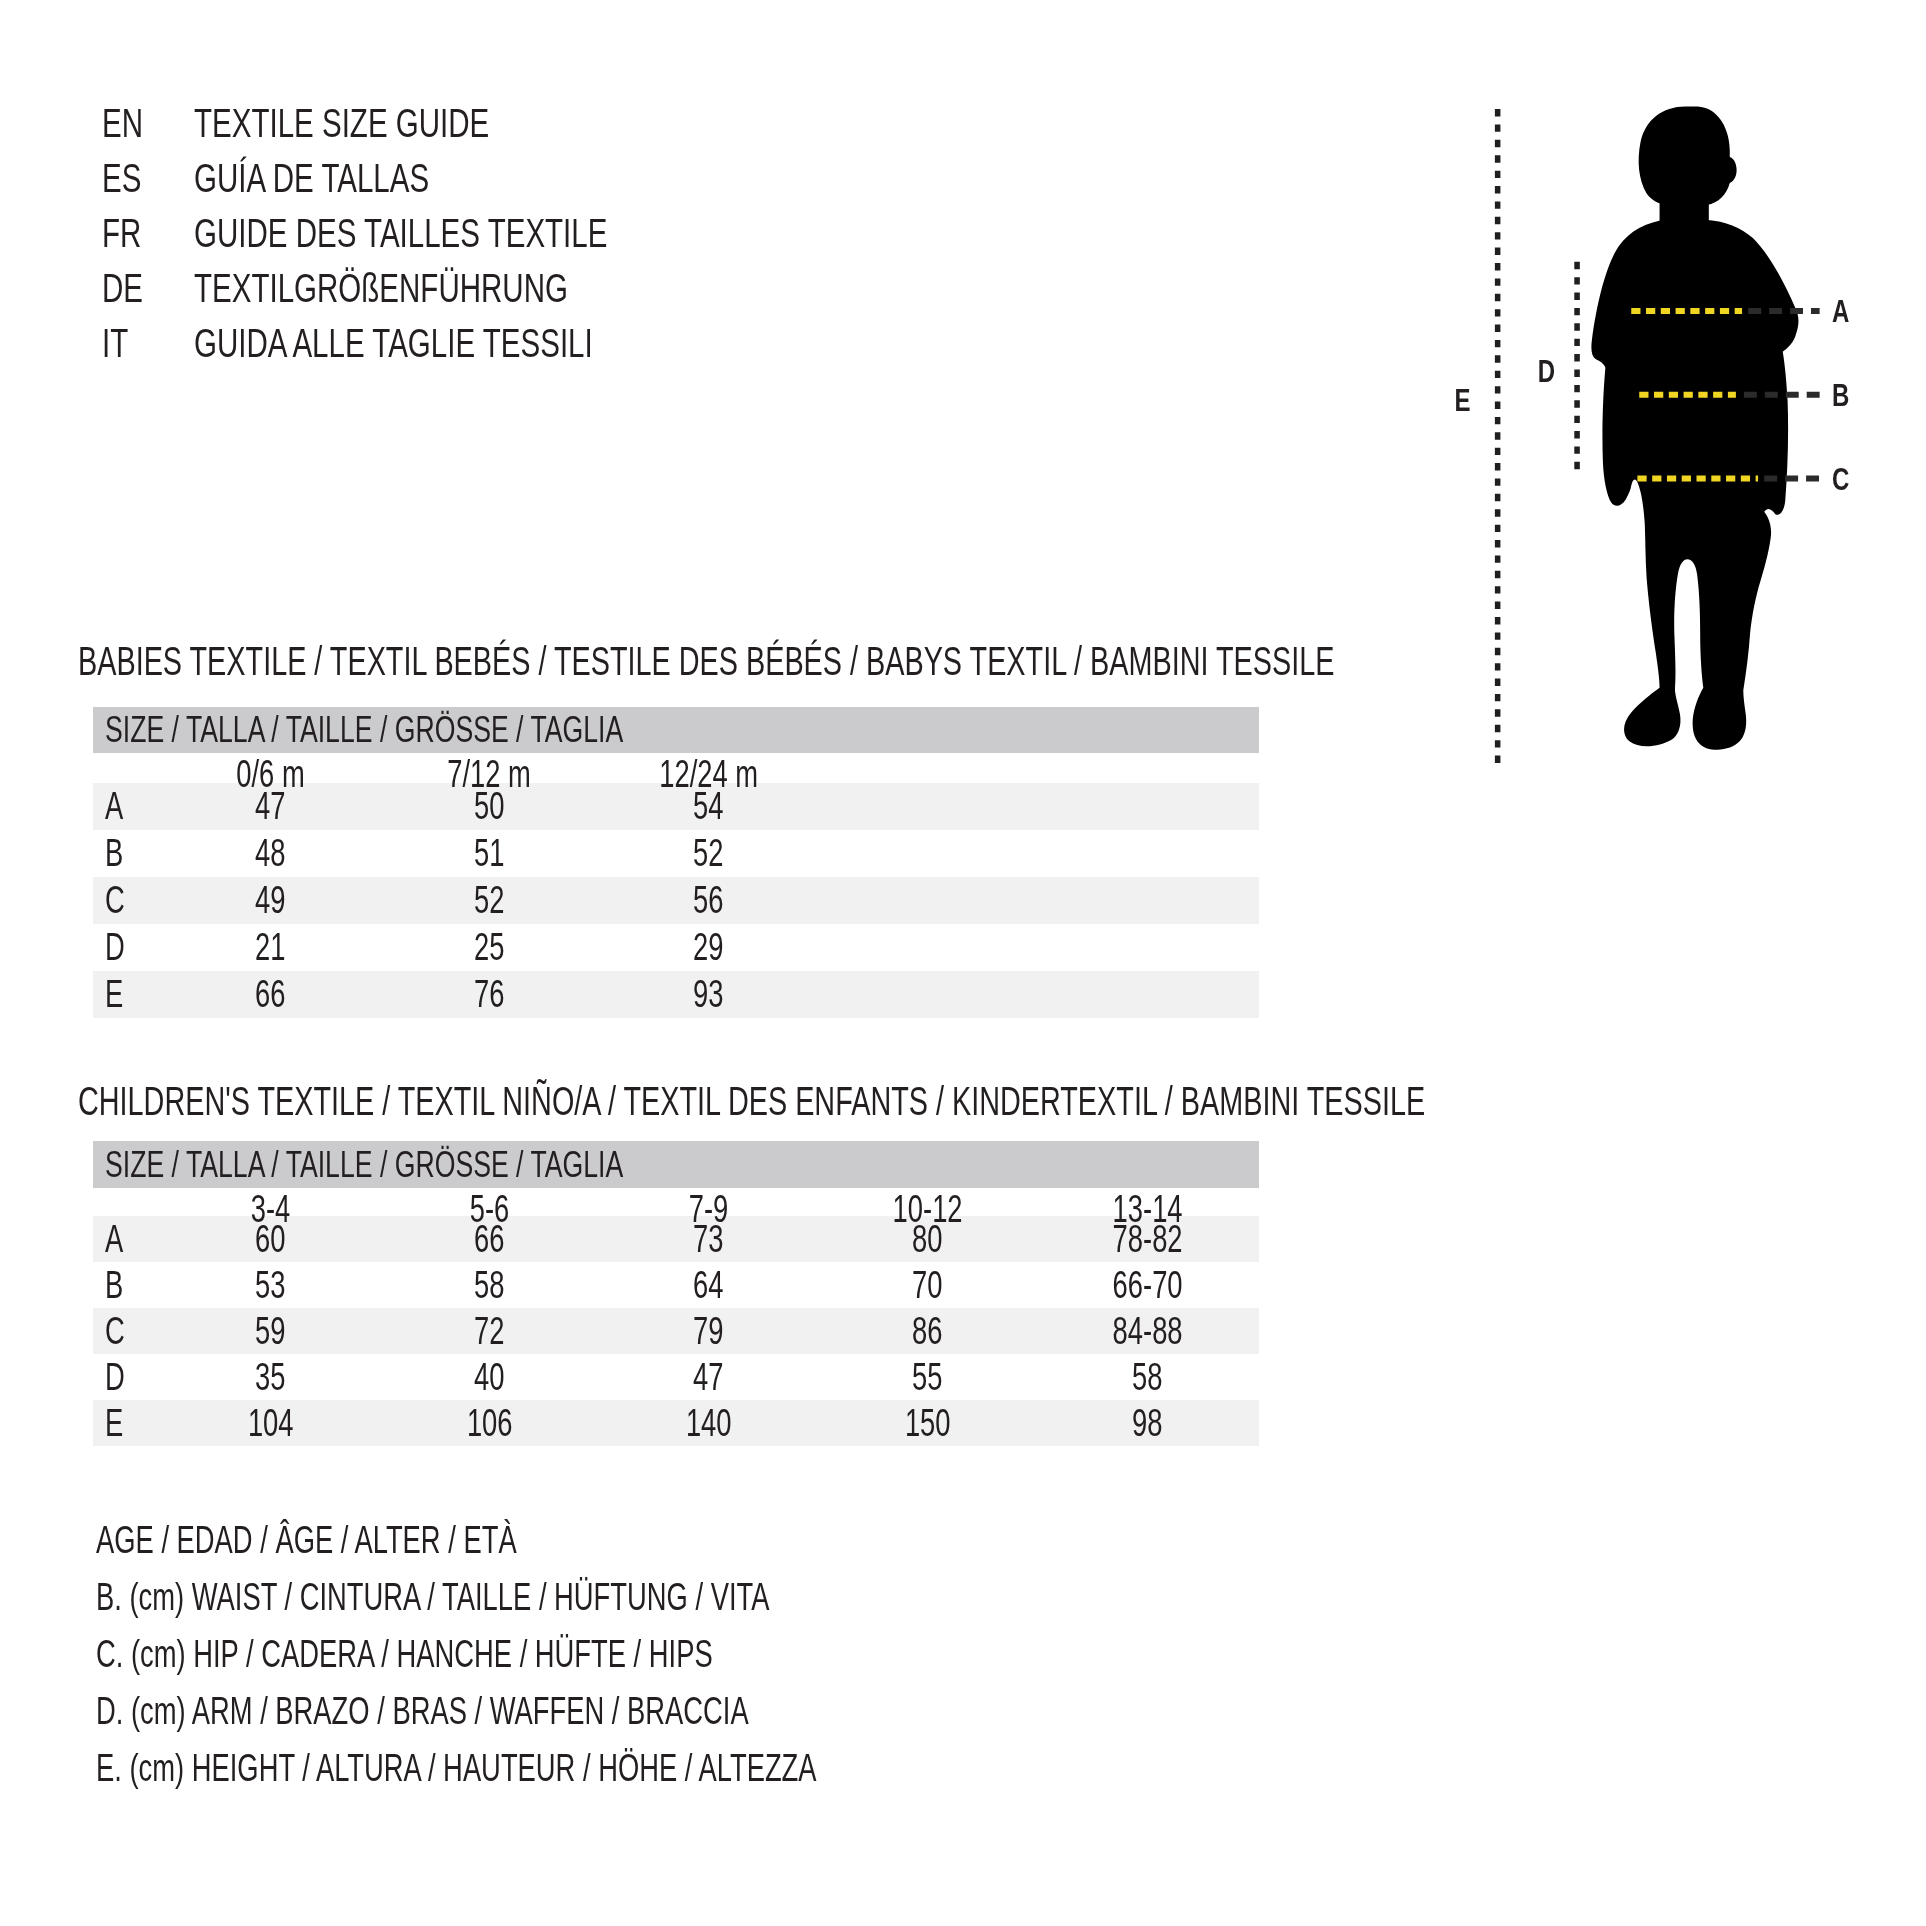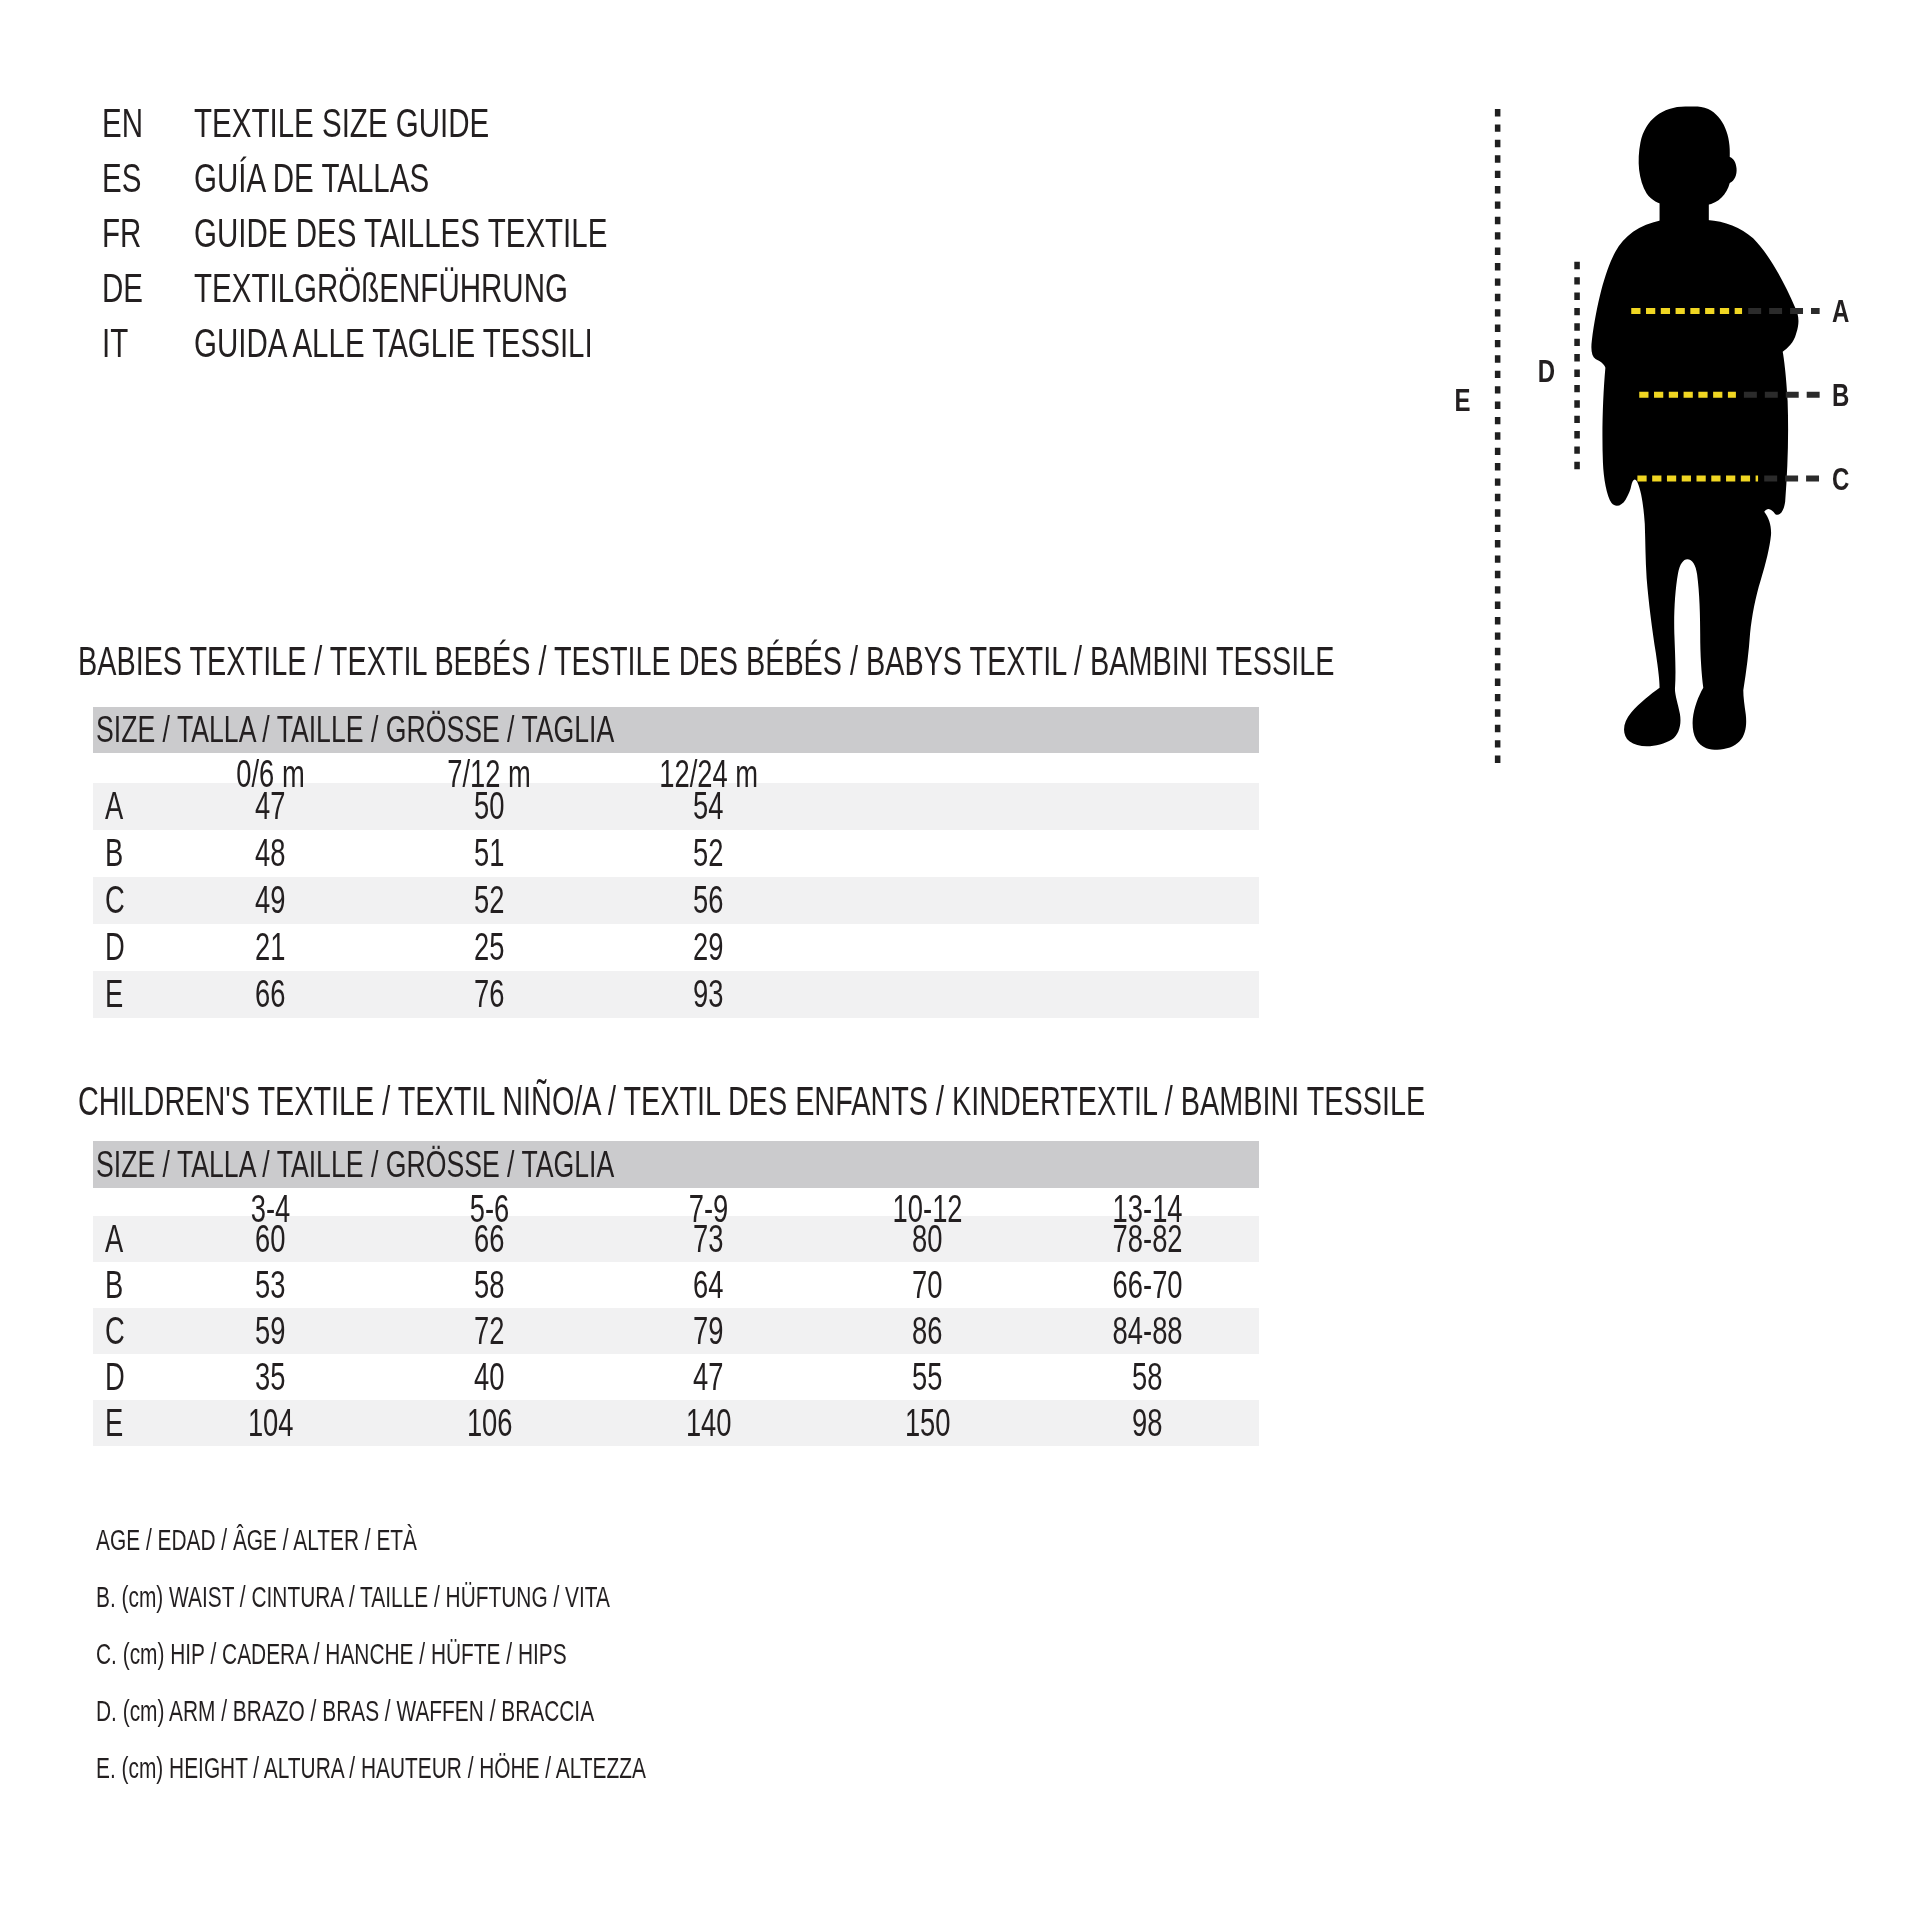--- a/index.html
+++ b/index.html
@@ -22,33 +22,33 @@
   .lang-code{width:92px;flex:0 0 92px;}
 
   
   .figure-svg{position:absolute;left:1411px;top:99px;width:511px;height:690px;}
 
   
   .sec-title{position:absolute;left:56px;font-size:40px;line-height:43px;white-space:nowrap;}
 
   
   .size-table{position:absolute;left:71px;width:1166px;}
-  .bar{height:46px;background:#cbcbcd;display:flex;align-items:center;padding-left:3px;box-sizing:border-box;font-size:37px;}
+  .bar{height:46px;background:#cbcbcd;display:flex;align-items:center;padding-left:12px;box-sizing:border-box;font-size:37px;}
   .grid-row{display:grid;grid-template-columns:68px 219px 219px 219px 219px 221px;align-items:center;}
   .head-row{height:30px;font-size:38px;}
   .data-row{height:47px;font-size:38px;}
   .children .bar{height:47px;}
   .children .head-row{height:28px;}
   .children .data-row{height:46px;}
   .data-row.striped{background:#f1f1f2;}
   .cell{text-align:center;overflow:visible;}
   .row-label{text-align:left;padding-left:12.3px;}
 
   
-  .legend-block{position:absolute;left:74px;top:1512px;font-size:29px;}
+  .legend-block{position:absolute;left:74px;top:1512px;font-size:38px;}
   .legend-line{height:57px;display:flex;align-items:center;}
 </style>
 </head>
 <body>
 
 <div class="page">
 
   <div class="lang-block">
     <div class="lang-row">
       <div class="lang-code"><span class="cond">EN</span></div>

